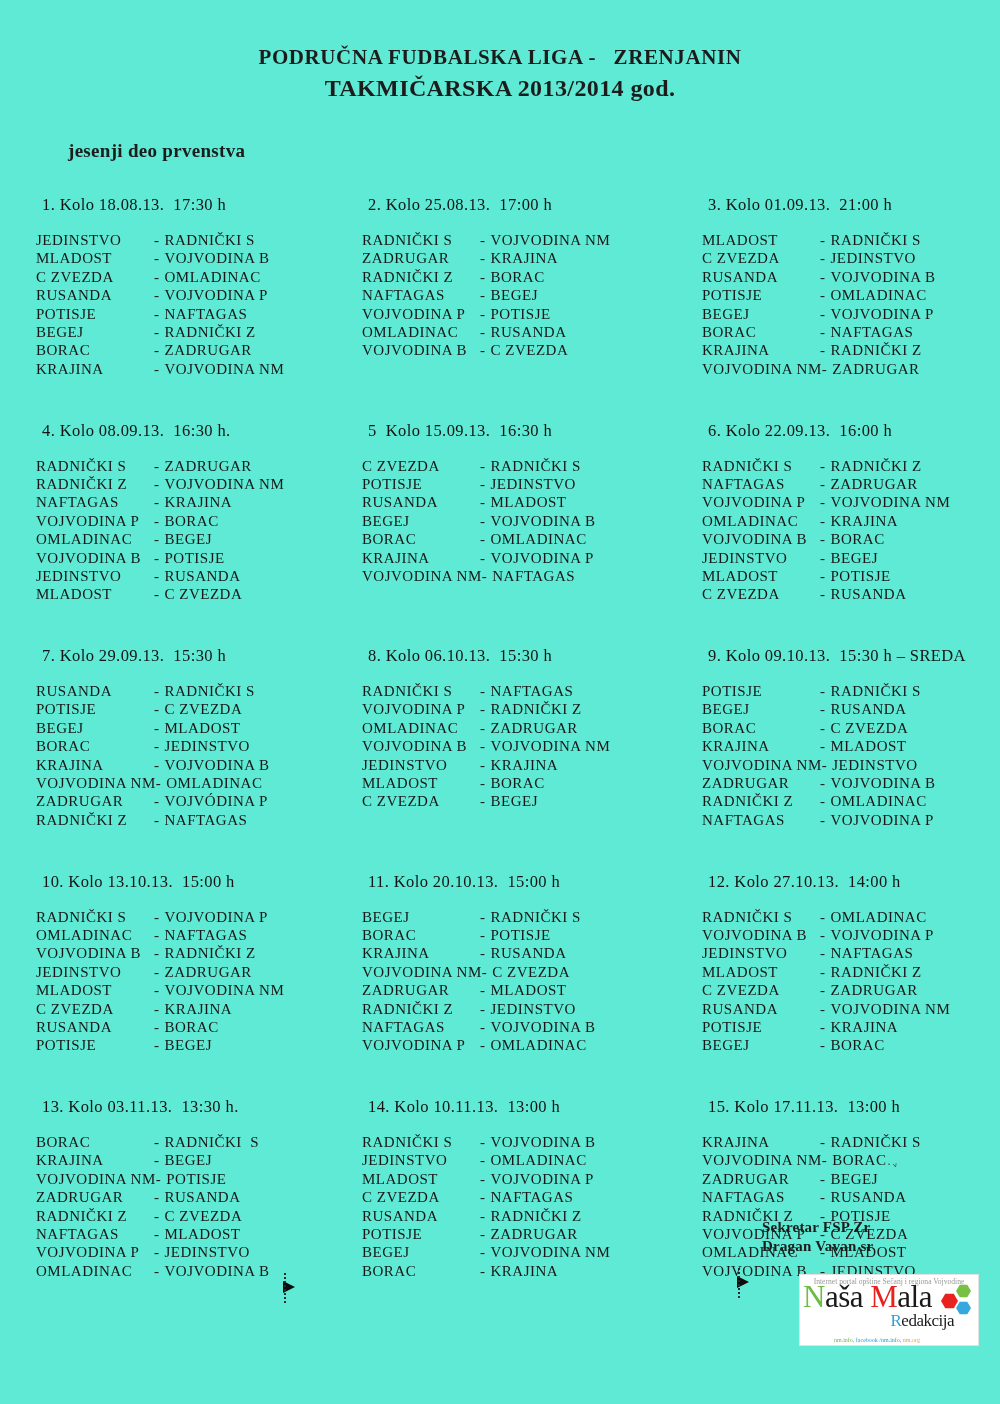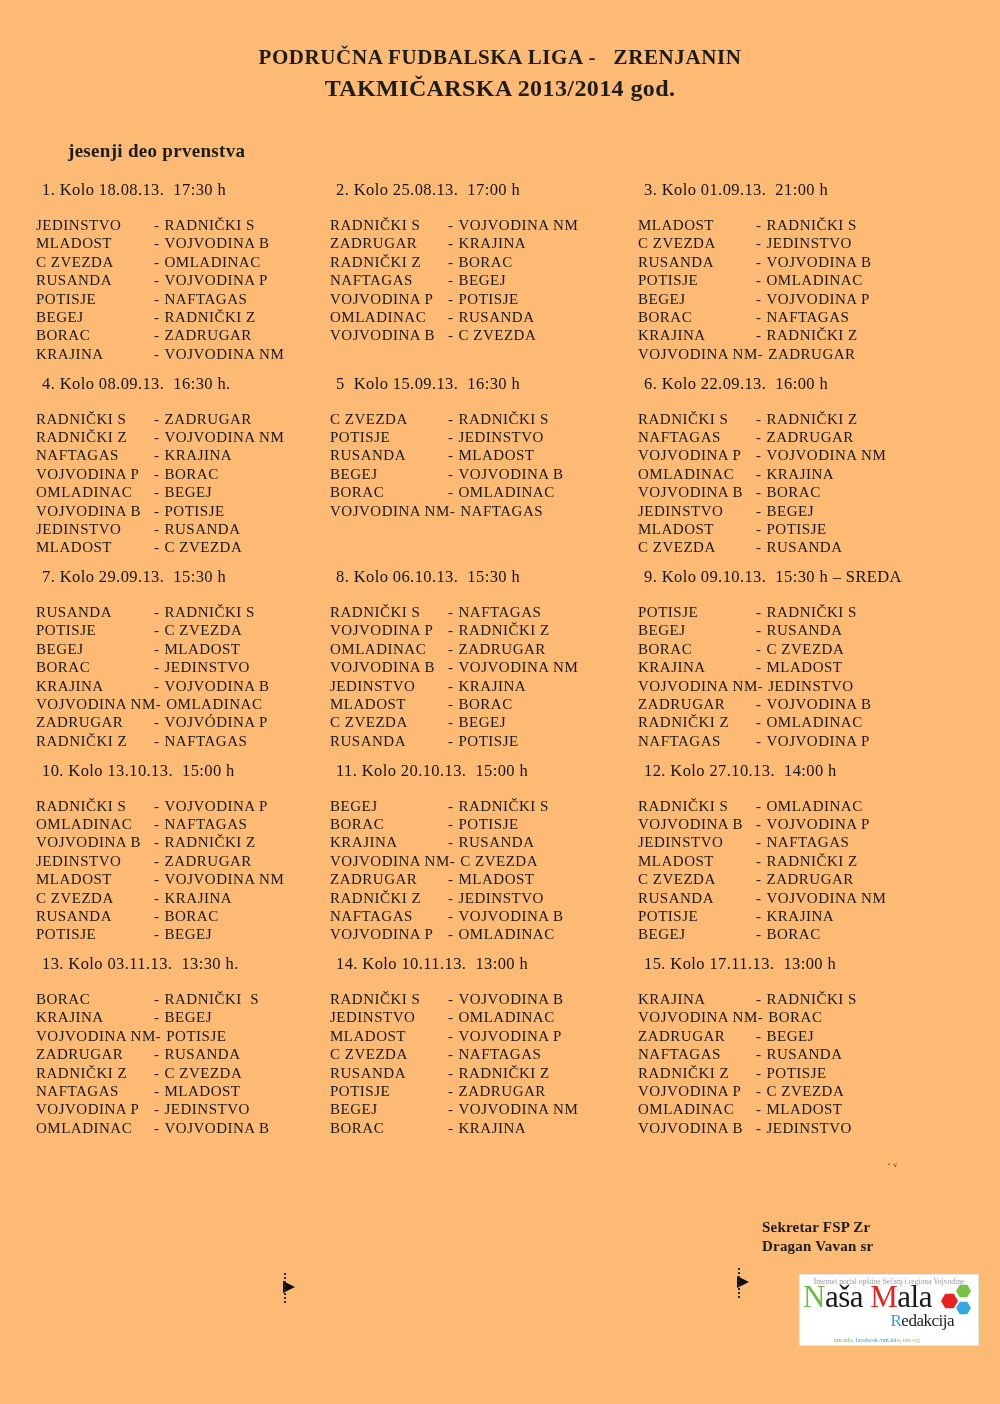--- a/index.html
+++ b/index.html
@@ -4,43 +4,44 @@
 <style>
   html,body{margin:0;padding:0;}
   body{
     width:1000px;height:1404px;
     background:#ffffff;
     font-family:"Liberation Serif", serif;
     color:#1c1c1c;
     position:relative;
     -webkit-font-smoothing:antialiased;
   }
-  .page{position:relative;width:1000px;height:1404px;background:#fdba74;overflow:hidden;}
+  .page{position:relative;width:1000px;height:1404px;background:#5eead4;overflow:hidden;}
 
   
   .title-block{position:absolute;top:42px;left:0;width:100%;text-align:center;}
   .title-line1{
     font-size:21px;font-weight:bold;letter-spacing:0.6px;white-space:pre;
     line-height:30px;
   }
   .title-line2{
     font-size:24px;font-weight:bold;letter-spacing:0.4px;white-space:pre;
     line-height:33px;
   }
   .section-heading{
     position:absolute;top:140px;left:68px;
     font-size:19px;font-weight:bold;letter-spacing:0.3px;
   }
 
   
   .rounds-grid{
-    position:absolute;top:180px;left:36px;width:930px;
+    position:absolute;top:195px;left:36px;width:930px;
     display:grid;
     grid-template-columns:294px 308px 320px;
     grid-auto-rows:193.5px;
+    gap:32px;
   }
   .round-block{position:relative;}
   .round-header{
     font-size:16.5px;font-weight:normal;letter-spacing:0.4px;white-space:pre;
     padding-left:6px;line-height:20px;margin-bottom:16px;color:#151515;
   }
   .match-list{}
   .match-row{
     font-size:15px;line-height:18.4px;letter-spacing:0.5px;white-space:pre;
     color:#181818;
@@ -212,20 +213,21 @@
     <div class="match-row"><span class="home-team">C ZVEZDA</span><span class="match-dash">-</span><span class="away-team">RADNIČKI S</span></div>
 
     <div class="match-row"><span class="home-team">POTISJE</span><span class="match-dash">-</span><span class="away-team">JEDINSTVO</span></div>
 
     <div class="match-row"><span class="home-team">RUSANDA</span><span class="match-dash">-</span><span class="away-team">MLADOST</span></div>
 
     <div class="match-row"><span class="home-team">BEGEJ</span><span class="match-dash">-</span><span class="away-team">VOJVODINA B</span></div>
 
     <div class="match-row"><span class="home-team">BORAC</span><span class="match-dash">-</span><span class="away-team">OMLADINAC</span></div>
 
+    <div class="match-row"><span class="home-team">KRAJINA</span><span class="match-dash">-</span><span class="away-team">VOJVODINA P</span></div>
 
     <div class="match-row"><span class="home-team">VOJVODINA NM</span><span class="match-dash">-</span><span class="away-team">NAFTAGAS</span></div>
 
   </div>
     </div>
 
     <div class="round-block">
       <div class="round-header">6. Kolo 22.09.13.  16:00 h</div>
       <div class="match-list">
     <div class="match-row"><span class="home-team">RADNIČKI S</span><span class="match-dash">-</span><span class="away-team">RADNIČKI Z</span></div>
@@ -277,21 +279,20 @@
     <div class="match-row"><span class="home-team">OMLADINAC</span><span class="match-dash">-</span><span class="away-team">ZADRUGAR</span></div>
 
     <div class="match-row"><span class="home-team">VOJVODINA B</span><span class="match-dash">-</span><span class="away-team">VOJVODINA NM</span></div>
 
     <div class="match-row"><span class="home-team">JEDINSTVO</span><span class="match-dash">-</span><span class="away-team">KRAJINA</span></div>
 
     <div class="match-row"><span class="home-team">MLADOST</span><span class="match-dash">-</span><span class="away-team">BORAC</span></div>
 
     <div class="match-row"><span class="home-team">C ZVEZDA</span><span class="match-dash">-</span><span class="away-team">BEGEJ</span></div>
 
-    <div class="match-row"><span class="home-team">RUSANDA</span><span class="match-dash">-</span><span class="away-team">POTISJE</span></div>
   </div>
     </div>
 
     <div class="round-block">
       <div class="round-header">9. Kolo 09.10.13.  15:30 h – SREDA</div>
       <div class="match-list">
     <div class="match-row"><span class="home-team">POTISJE</span><span class="match-dash">-</span><span class="away-team">RADNIČKI S</span></div>
 
     <div class="match-row"><span class="home-team">BEGEJ</span><span class="match-dash">-</span><span class="away-team">RUSANDA</span></div>
 

